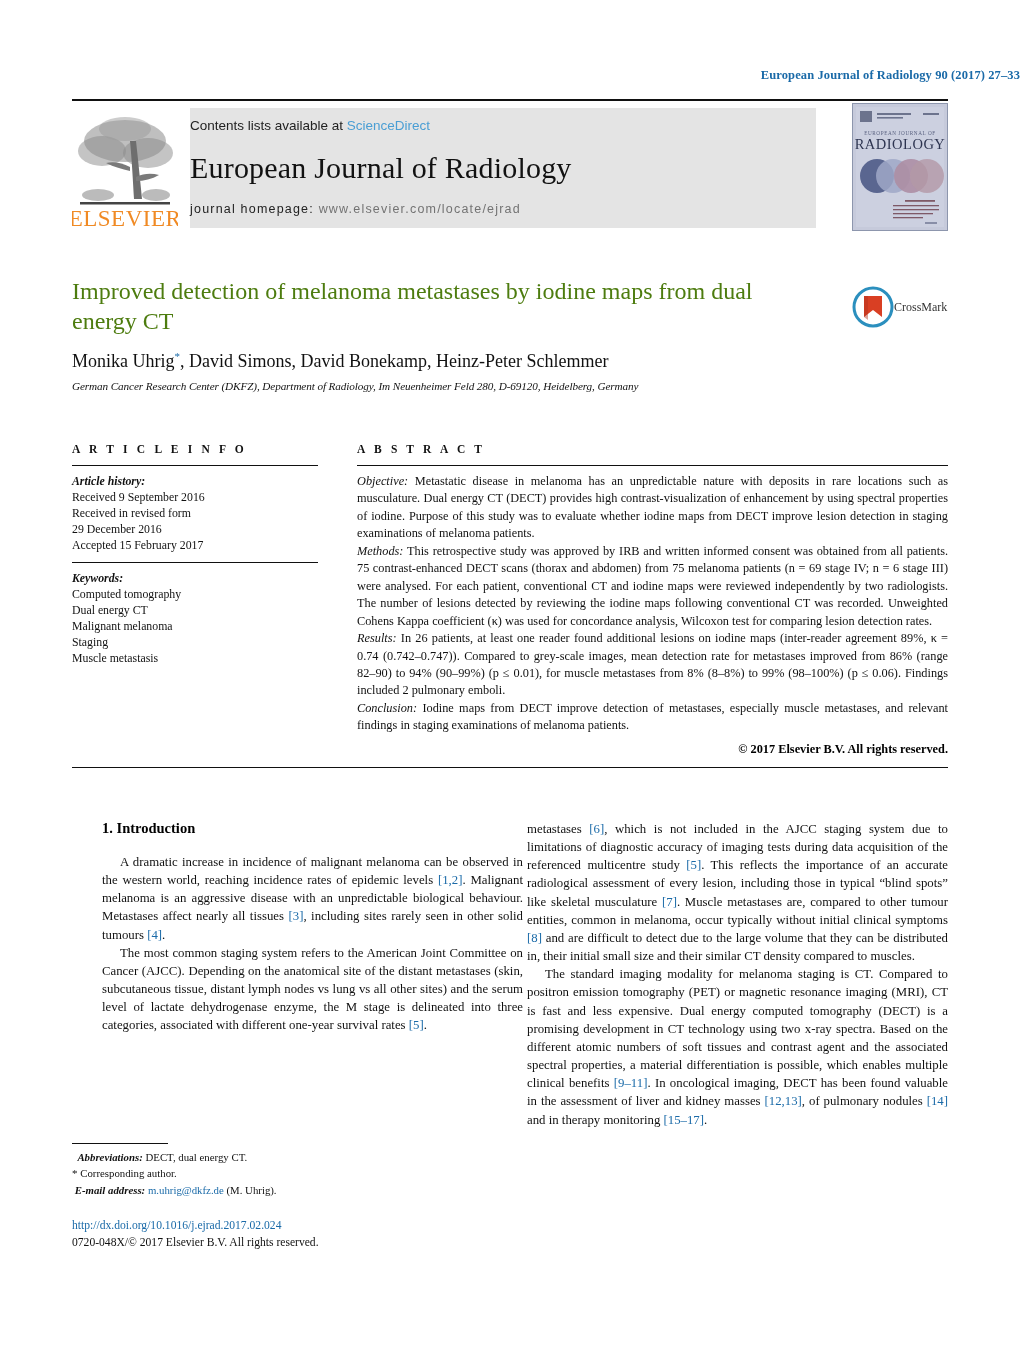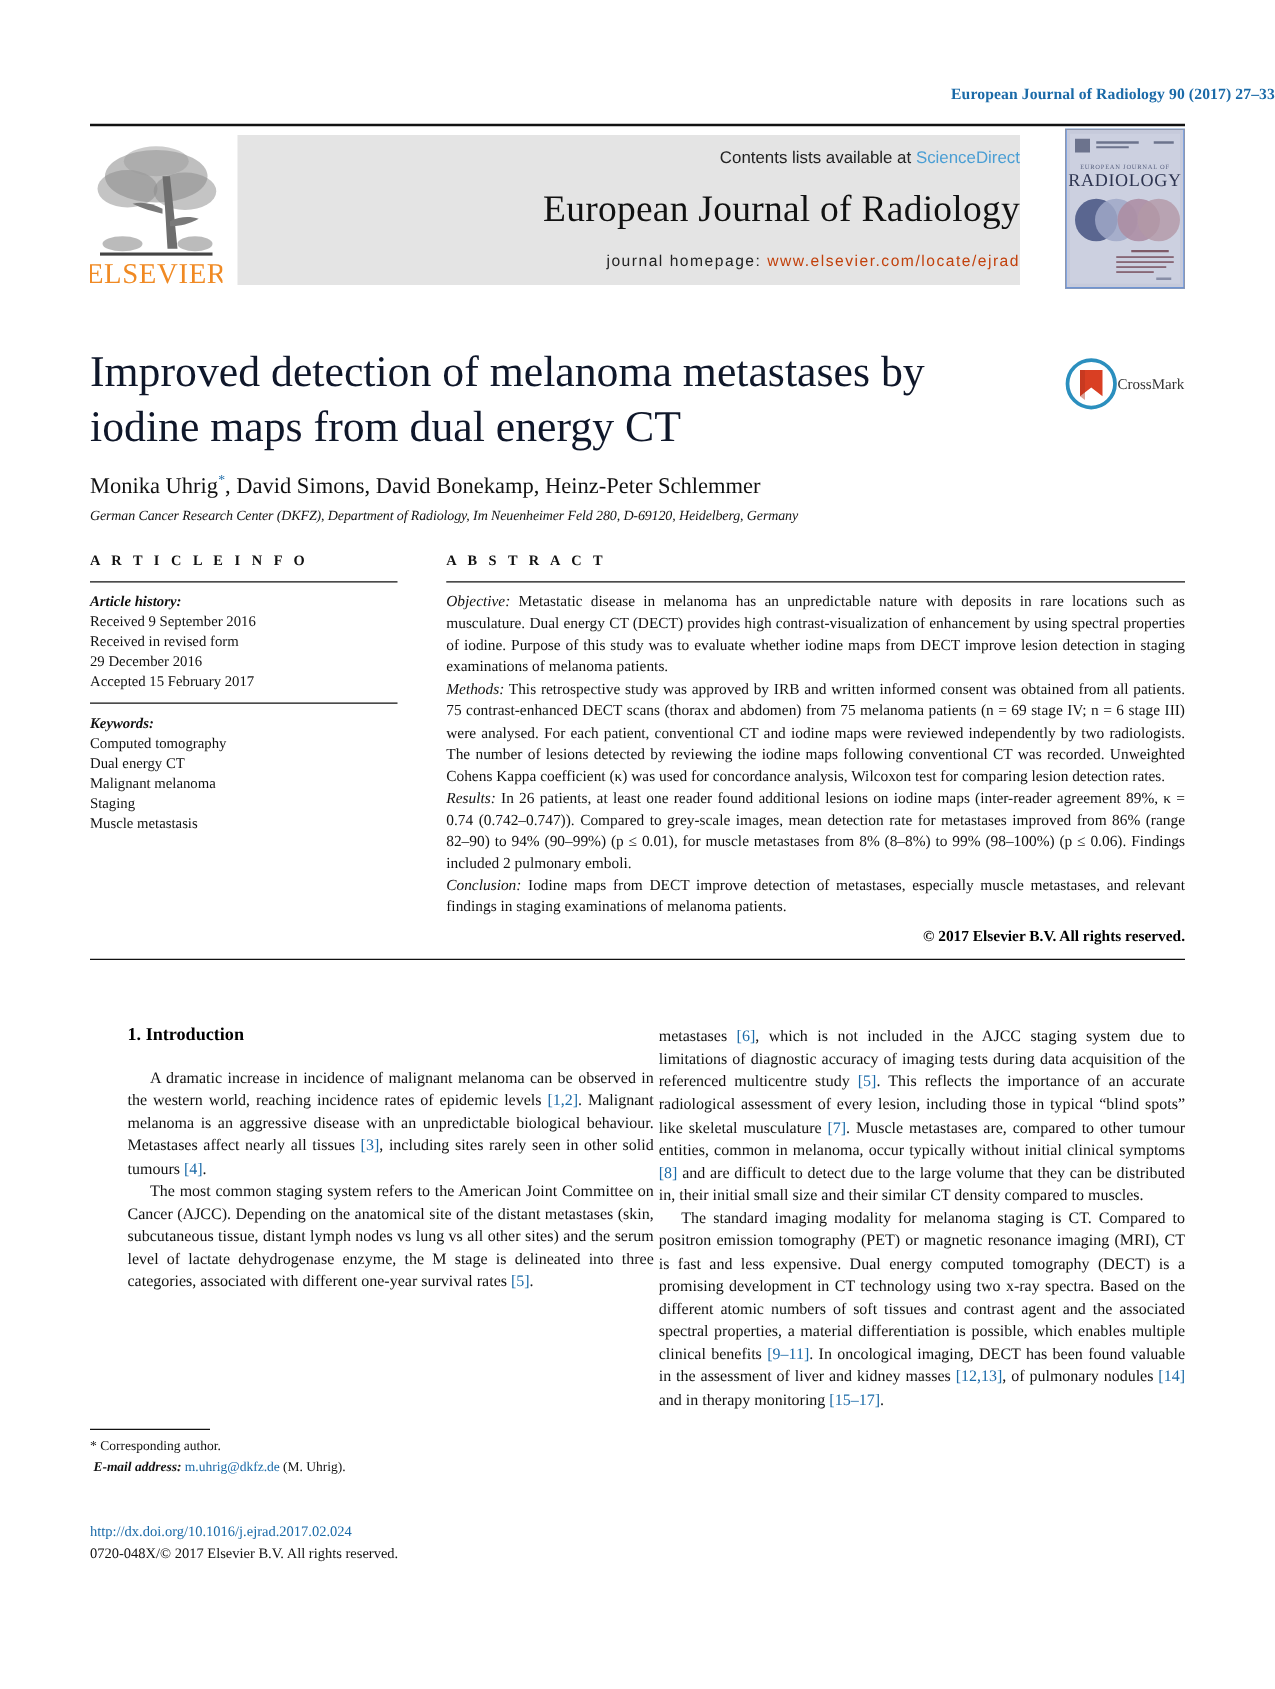--- a/index.html
+++ b/index.html
@@ -32,52 +32,52 @@
     position: absolute;
     top: 99px; left: 72px; width: 876px; height: 134px;
     border-top: 2px solid #111;
   }
   .elsevier-logo {
     position: absolute; top: 6px; left: 0; width: 106px; height: 124px;
   }
   .journal-band {
     position: absolute; top: 7px; left: 118px; width: 626px; height: 120px;
     background: #e4e4e4;
-    display: flex; flex-direction: column; align-items: flex-end; justify-content: space-between;
+    display: flex; flex-direction: column; align-items: flex-start; justify-content: space-between;
     padding: 10px 0 12px 0;
   }
   .contents-line { font-size: 13.5px; font-family: "Liberation Sans", sans-serif; color: #222; }
   .contents-line .sd { color: #4a9ed4; }
   .journal-title {
     font-family: "Liberation Serif", serif;
     font-size: 30px;
     color: #111;
     letter-spacing: .2px;
   }
   .homepage-line {
     font-family: "Liberation Sans", sans-serif;
     font-size: 12.5px;
     letter-spacing: 1.2px;
     color: #222;
   }
-  .homepage-line .url { color: #c2410c; }
+  .homepage-line .url { color: #737373; }
   .cover-thumb {
     position: absolute; top: 2px; right: 0; width: 96px; height: 128px;
     border: 1px solid #8d96ad;
     background: #3b82f6;
     overflow: hidden;
   }
 
   
   .title-block { position: absolute; top: 276px; left: 72px; width: 876px; }
   .art-title {
     font-family: "Liberation Serif", serif;
-    font-size: 35px;
+    font-size: 24px;
     line-height: 1.25;
-    color: #0f172a;
+    color: #4d7c0f;
     width: 690px;
     margin: 0 0 6px 0;
     font-weight: normal;
   }
   .authors {
     font-family: "Liberation Serif", serif;
     font-size: 18px;
     color: #111;
     margin: 14px 0 8px 0;
   }
@@ -291,20 +291,23 @@
       <div class="btext" id="right-body-slot">
           <p class="noind"><span>metastases </span><span class="ref">[6]</span><span>, which is not included in the AJCC staging system due to limitations of diagnostic accuracy of imaging tests during data acquisition of the referenced multicentre study </span><span class="ref">[5]</span><span>. This reflects the importance of an accurate radiological assessment of every lesion, including those in typical “blind spots” like skeletal musculature </span><span class="ref">[7]</span><span>. Muscle metastases are, compared to other tumour entities, common in melanoma, occur typically without initial clinical symptoms </span><span class="ref">[8]</span><span> and are difficult to detect due to the large volume that they can be distributed in, their initial small size and their similar CT density compared to muscles.</span></p>
           <p><span>The standard imaging modality for melanoma staging is CT. Compared to positron emission tomography (PET) or magnetic resonance imaging (MRI), CT is fast and less expensive. Dual energy computed tomography (DECT) is a promising development in CT technology using two x-ray spectra. Based on the different atomic numbers of soft tissues and contrast agent and the associated spectral properties, a material differentiation is possible, which enables multiple clinical benefits </span><span class="ref">[9–11]</span><span>. In oncological imaging, DECT has been found valuable in the assessment of liver and kidney masses </span><span class="ref">[12,13]</span><span>, of pulmonary nodules </span><span class="ref">[14]</span><span> and in therapy monitoring </span><span class="ref">[15–17]</span><span>.</span></p>
         </div>
     </div>
   </div>
 
   <div class="footnotes">
     <div class="fn-rule"></div>
     <div class="fn">
+      &nbsp;&nbsp;<span class="it">Abbreviations:</span><span> DECT, dual energy CT.</span>
+    </div>
+    <div class="fn">
       <span class="star">*</span>
       <span>Corresponding author.</span>
     </div>
     <div class="fn">
       &nbsp;<span class="it">E-mail address:</span>
       <span class="doi-link">m.uhrig@dkfz.de</span><span> (M. Uhrig).</span>
     </div>
   </div>
 
   <div class="doi-block">

